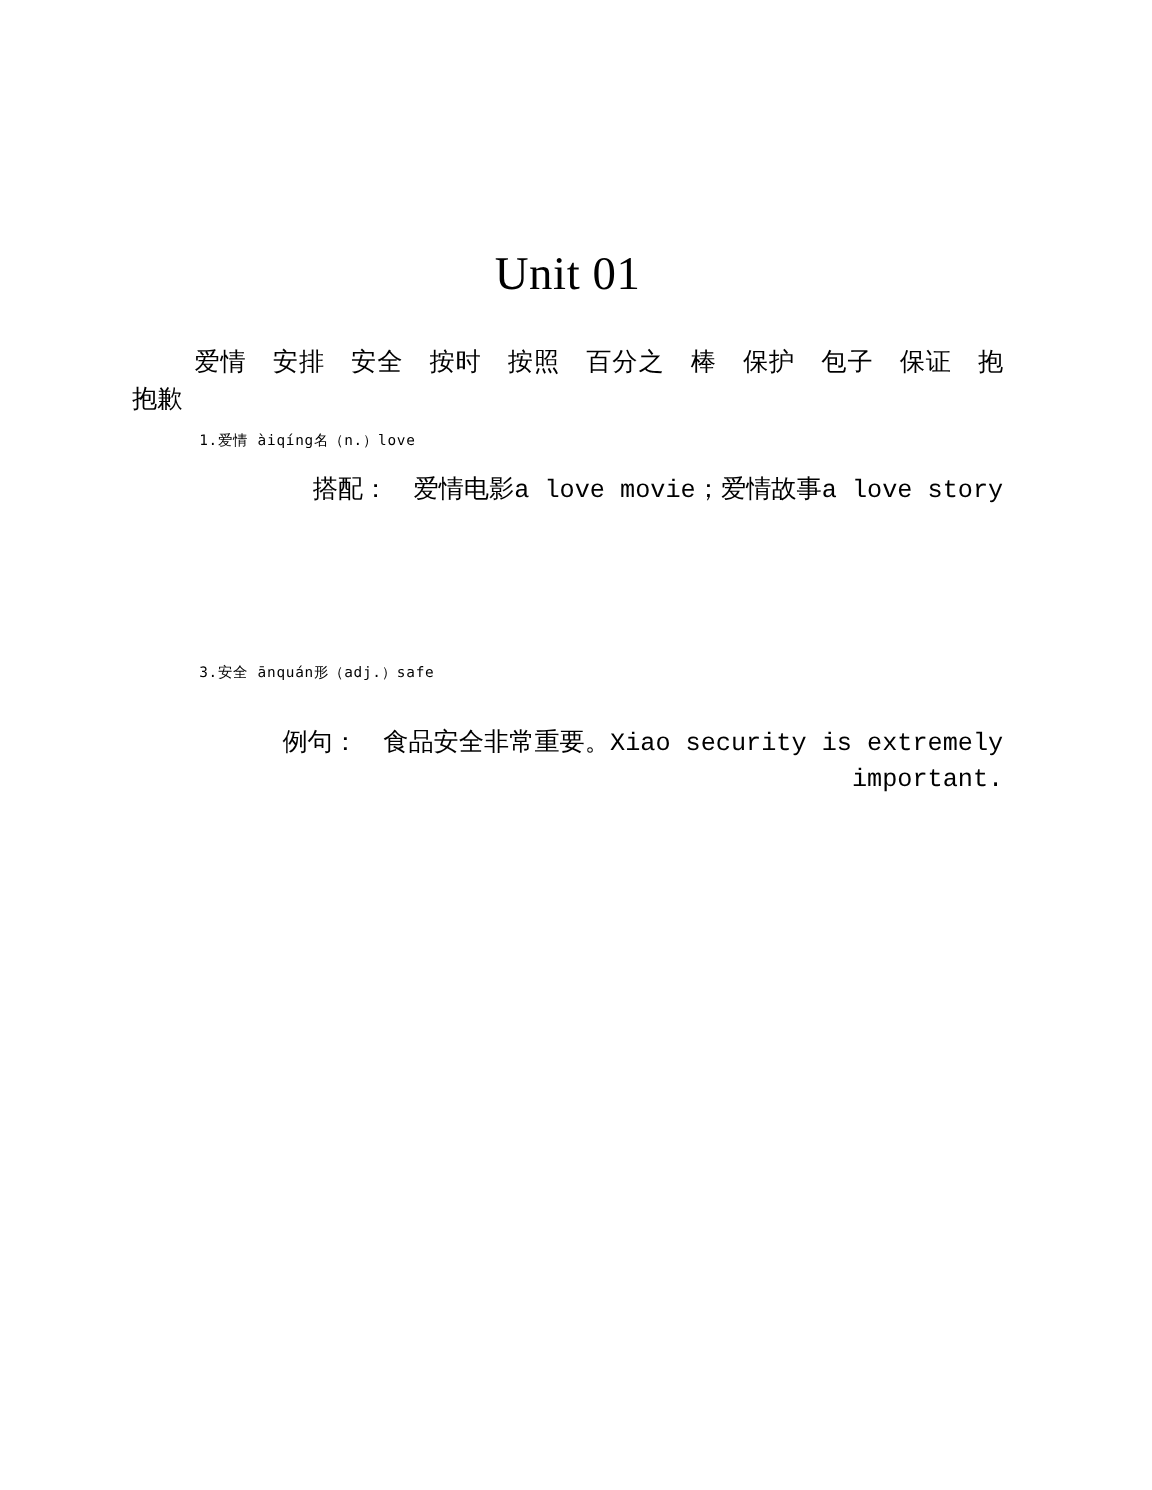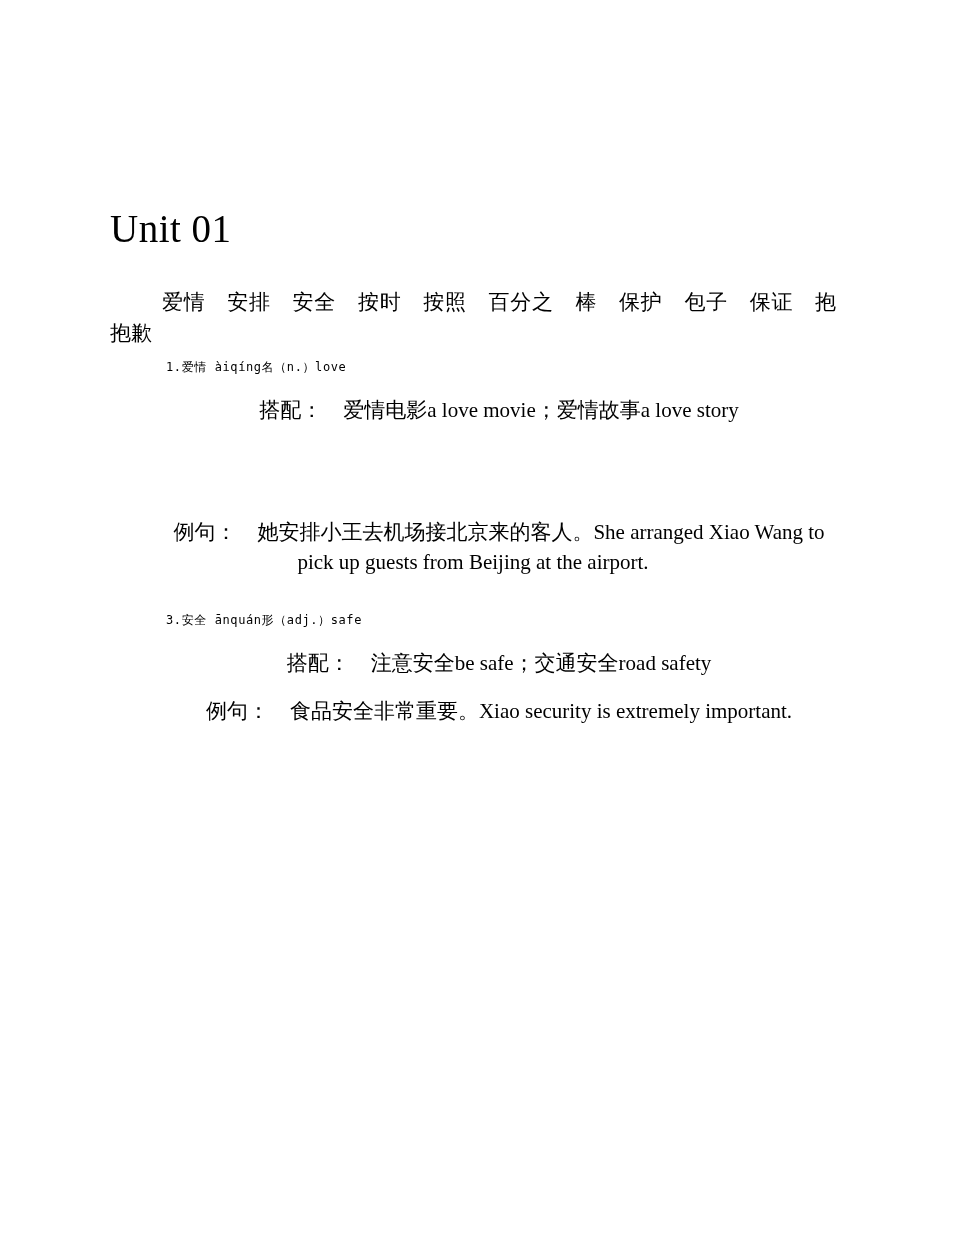--- a/index.html
+++ b/index.html
@@ -30,20 +30,21 @@
 
   
   .content {
     position: absolute;
     left: 110px;
     top: 0;
     width: 726px;
   }
 
   .doc-title {
+    text-align: center;
     font-family: "Liberation Serif", "DejaVu Serif", serif;
     font-size: 39px;
     font-weight: normal;
     line-height: 1.1;
     margin: 0;
     padding: 0;
     letter-spacing: 0.5px;
     position: absolute;
     top: 208px;
     left: 0;
@@ -54,21 +55,21 @@
   .vocab-list {
     position: absolute;
     top: 286px;
     left: 0;
     width: 726px;
     font-size: 21px;
     line-height: 31px;
     text-align: justify;
     text-align-last: left;
     text-indent: 52px;
-    font-family: Liberation Sans, sans-serif;
+    font-family: Liberation Serif, serif;
     word-spacing: 0px;
   }
 
   .body-block {
     position: absolute;
     left: 0;
     top: 360px;
     width: 726px;
   }
 
@@ -83,22 +84,22 @@
     padding: 0;
   }
 
   
   .para {
     font-size: 21px;
     line-height: 30px;
     text-indent: 52px;
     margin: 0;
     padding: 0;
-    font-family: Liberation Serif, serif;
-    text-align: center;
+    font-family: Liberation Mono, monospace;
+    text-align: right;
   }
   .gap-20 { height: 20px; }
   .gap-18 { height: 18px; }
 </style>
 </head>
 <body style="background: rgb(255, 255, 255); color: rgb(0, 0, 0);">
 
 <div class="page">
   <div class="content">
 
@@ -114,30 +115,28 @@
         <p class="para">搭配：　爱情电影a love movie；爱情故事a love story</p>
         <div class="gap-18"></div>
         <div class="gap-18"></div>
       </div>
 
       <div class="gap-18"></div>
 
       <div>
         <div class="gap-20"></div>
         <div class="gap-18"></div>
-        <p class="para">例句：　她安排小王去机场接北京来的客人。She arranged Xiao Wang to pick up guests from Beijing at the airport.</p>
         <div class="gap-18"></div>
       </div>
 
       <div class="gap-18"></div>
 
       <div>
         <p class="entry-head">3.安全 ānquán形（adj.）safe</p>
         <div class="gap-20"></div>
-        <p class="para">搭配：　注意安全be safe；交通安全road safety</p>
         <div class="gap-18"></div>
         <p class="para">例句：　食品安全非常重要。Xiao security is extremely important.</p>
         <div class="gap-18"></div>
       </div>
 
     </div>
   </div>
 </div>
 
 </body></html>

